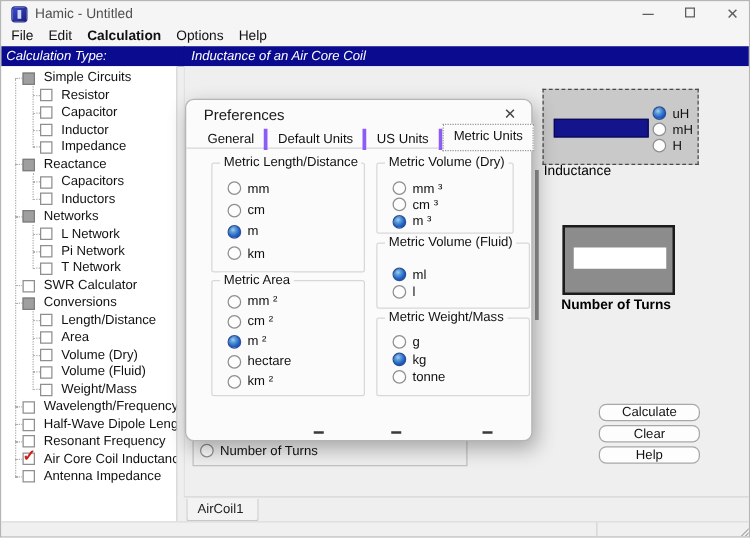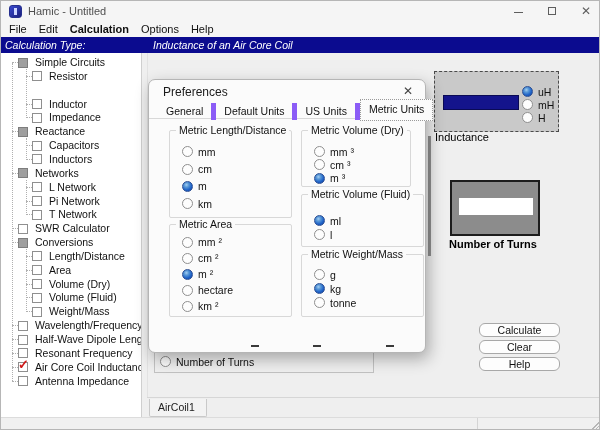--- a/index.html
+++ b/index.html
@@ -65,21 +65,21 @@
 
   .cmd-btn{position:absolute;left:478px;width:81px;height:14px;background:#fdfdfd;border:1px solid #a8a8a8;
     border-radius:6px;font-size:10.5px;text-align:center;line-height:12px;color:#111;}
 
   
   #dialog{position:absolute;left:147px;top:78px;width:278px;height:274px;background:#fbfbfb;
     border:1px solid #b5b5b5;border-radius:7px;box-shadow:3px 6px 16px rgba(0,0,0,.3);z-index:10;}
   #dlg-title{position:absolute;left:14px;top:5px;font-size:12px;color:#1a1a1a;}
   #dlg-close{position:absolute;right:12px;top:4px;font-size:12px;color:#444;}
   #dlg-tabs{position:absolute;left:9px;top:21px;height:18px;white-space:nowrap;}
-  .dlg-tab{display:inline-block;padding:2px 8px 3px;font-size:10.5px;color:#111;border-right:5px solid #8b5cf6;}
+  .dlg-tab{display:inline-block;padding:2px 8px 3px;font-size:10.5px;color:#111;border-right:3px solid #8b5cf6;}
   .dlg-tab.active{border:1px dotted #9a9a9a;background:#fbfbfb;position:relative;top:-2px;padding:3px 8px 5px;z-index:3;}
   #dlg-tabline{position:absolute;left:0;top:38px;width:278px;height:1px;background:#d8d8d8;}
   .grp{position:absolute;border:1px solid #d8d8d8;border-radius:2px;}
   .grp-title{position:absolute;top:-7px;left:6px;background:#fbfbfb;padding:0 3px;font-size:10.5px;color:#111;white-space:nowrap;}
   .grp-row{position:absolute;left:12px;height:12px;white-space:nowrap;}
   .dash-mark{position:absolute;width:8px;height:2px;background:#3a3a3a;}
 
   
   #doctab-strip{position:absolute;left:146px;top:396px;width:454px;height:20px;border-top:1px solid #d6d6d6;background:#efefef;}
   .doc-tab{position:absolute;left:2px;top:1px;width:58px;height:18px;background:#f3f3f3;
@@ -115,20 +115,25 @@
       <div class="tree-vline" style="left: 25px; top: 195.95px; height: 63.25px;"></div>
       <div class="tree-row" style="top: 3px;">
         <div class="tree-hstub" style="left: 11px; top: 6px; width: 6px;"></div>
         <div class="tree-box group" style="left: 17px; top: 1.5px;"></div>
         <div class="tree-label" style="left: 34px;">Simple Circuits</div>
       </div>
       <div class="tree-row" style="top: 16.85px;">
         <div class="tree-hstub" style="left: 25px; top: 6px; width: 6px;"></div>
         <div class="tree-box item" style="left: 31px; top: 1.5px;"></div>
         <div class="tree-label" style="left: 48px;">Resistor</div>
+      </div>
+      <div class="tree-row" style="top: 30.7px;">
+        <div class="tree-hstub" style="left: 25px; top: 6px; width: 6px;"></div>
+        <div class="tree-box item" style="left: 31px; top: 1.5px;"></div>
+        <div class="tree-label" style="left: 48px;">Capacitor</div>
       </div>
       <div class="tree-row" style="top: 44.55px;">
         <div class="tree-hstub" style="left: 25px; top: 6px; width: 6px;"></div>
         <div class="tree-box item" style="left: 31px; top: 1.5px;"></div>
         <div class="tree-label" style="left: 48px;">Inductor</div>
       </div>
       <div class="tree-row" style="top: 58.4px;">
         <div class="tree-hstub" style="left: 25px; top: 6px; width: 6px;"></div>
         <div class="tree-box item" style="left: 31px; top: 1.5px;"></div>
         <div class="tree-label" style="left: 48px;">Impedance</div>

